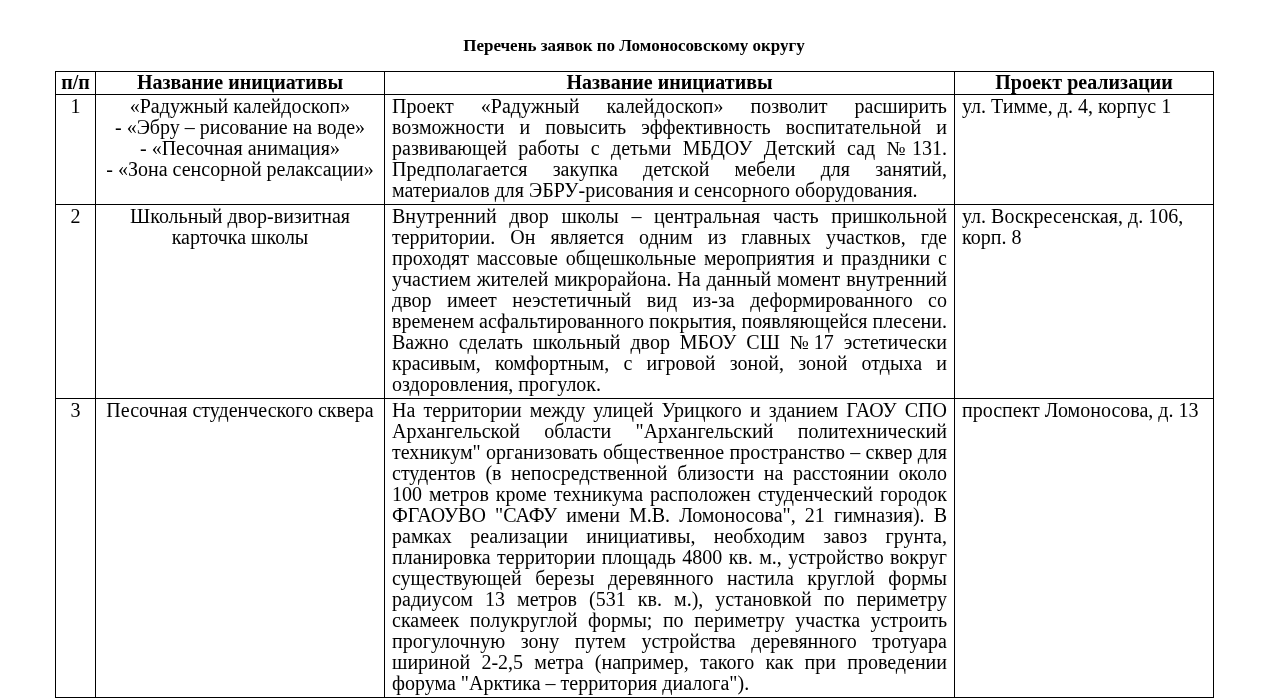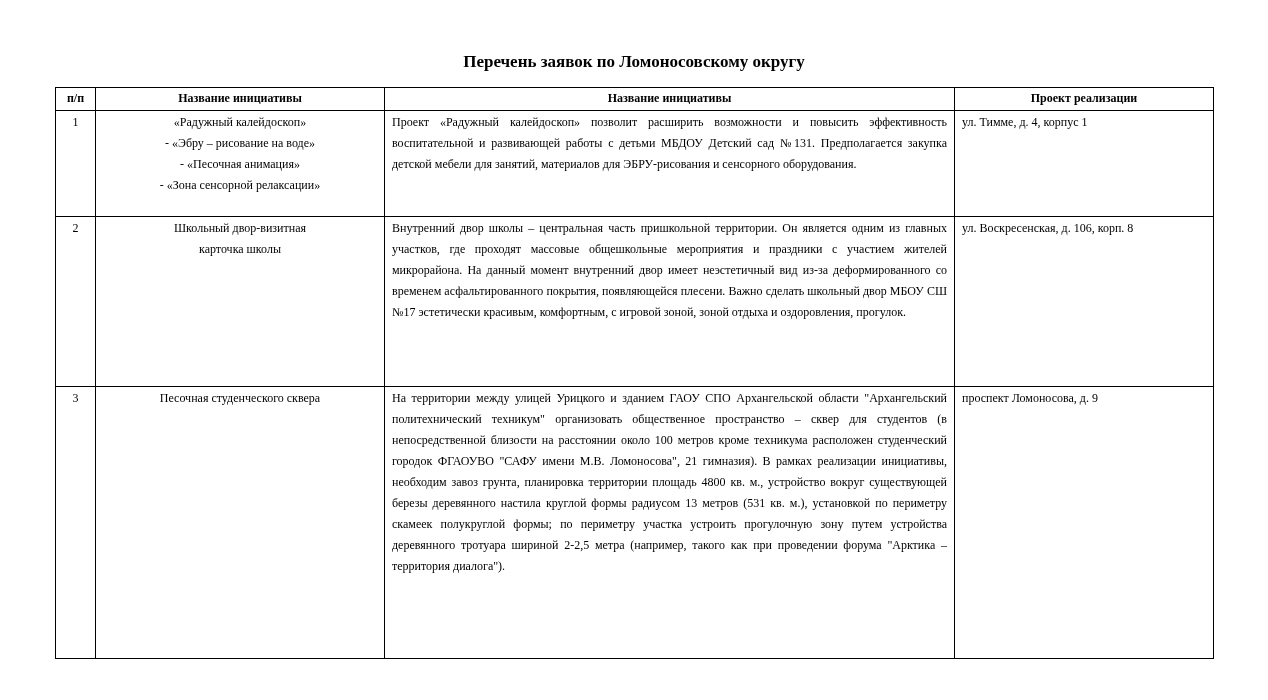--- a/index.html
+++ b/index.html
@@ -4,41 +4,41 @@
 <style>
   * { margin: 0; padding: 0; box-sizing: border-box; }
   html, body { background: #ffffff; }
   body {
     width: 1268px;
     height: 700px;
     font-family: "Liberation Serif", "DejaVu Serif", serif;
     color: #000000;
     overflow: hidden;
   }
-  .page { padding: 52px 55px 0 55px; }
+  .page { padding: 36px 55px 0 55px; }
   .doc-title {
     text-align: center;
     font-weight: bold;
     font-size: 17px;
     line-height: 20px;
     margin-bottom: 15px;
   }
   table.apps {
     border-collapse: collapse;
     table-layout: fixed;
     width: 1158px;
   }
   .apps col.c-num  { width: 40px; }
   .apps col.c-name { width: 289px; }
   .apps col.c-desc { width: 570px; }
   .apps col.c-loc  { width: 259px; }
   .apps th, .apps td {
     border: 1px solid #000000;
     vertical-align: top;
-    font-size: 12px;
+    font-size: 20px;
     line-height: 21px;
     padding: 1px 7px 3px 7px;
   }
   .apps th {
     font-weight: bold;
     text-align: center;
     height: 23px;
     padding: 0 4px 1px 4px;
   }
   .apps td.num  { text-align: center; }
@@ -84,17 +84,17 @@
         <td class="num">2</td>
         <td class="name">Школьный двор-визитная
 карточка школы</td>
         <td class="desc">Внутренний двор школы – центральная часть пришкольной территории. Он является одним из главных участков, где проходят массовые общешкольные мероприятия и праздники с участием жителей микрорайона. На данный момент внутренний двор имеет неэстетичный вид из-за деформированного со временем асфальтированного покрытия, появляющейся плесени. Важно сделать школьный двор МБОУ СШ №17 эстетически красивым, комфортным, с игровой зоной, зоной отдыха и оздоровления, прогулок.</td>
         <td class="loc">ул. Воскресенская, д. 106, корп. 8</td>
       </tr>
       <tr class="r3">
         <td class="num">3</td>
         <td class="name">Песочная студенческого сквера</td>
         <td class="desc">На территории между улицей Урицкого и зданием ГАОУ СПО Архангельской области "Архангельский политехнический техникум" организовать общественное пространство – сквер для студентов (в непосредственной близости на расстоянии около 100 метров кроме техникума расположен студенческий городок ФГАОУВО "САФУ имени М.В. Ломоносова", 21 гимназия). В рамках реализации инициативы, необходим завоз грунта, планировка территории площадь 4800 кв. м., устройство вокруг существующей березы деревянного настила круглой формы радиусом 13 метров (531 кв. м.), установкой по периметру скамеек полукруглой формы; по периметру участка устроить прогулочную зону путем устройства деревянного тротуара шириной 2-2,5 метра (например, такого как при проведении форума "Арктика – территория диалога").</td>
-        <td class="loc">проспект Ломоносова, д. 9</td>
+        <td class="loc">проспект Ломоносова, д. 13</td>
       </tr>
     </tbody>
   </table>
 </div>
 
 </body></html>

